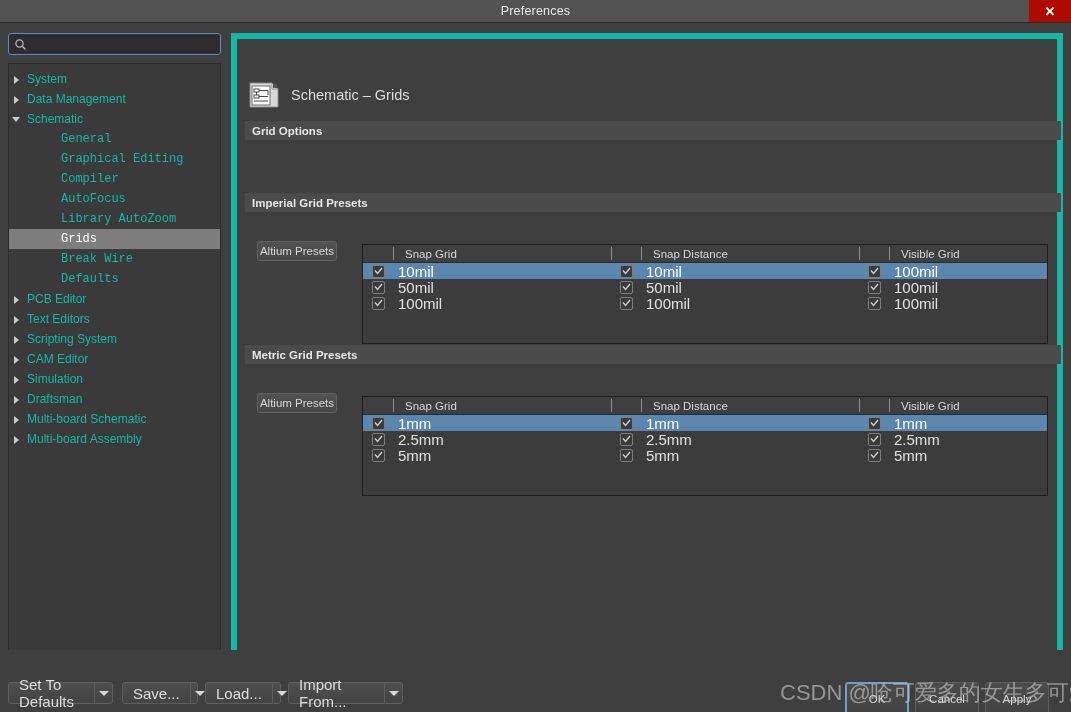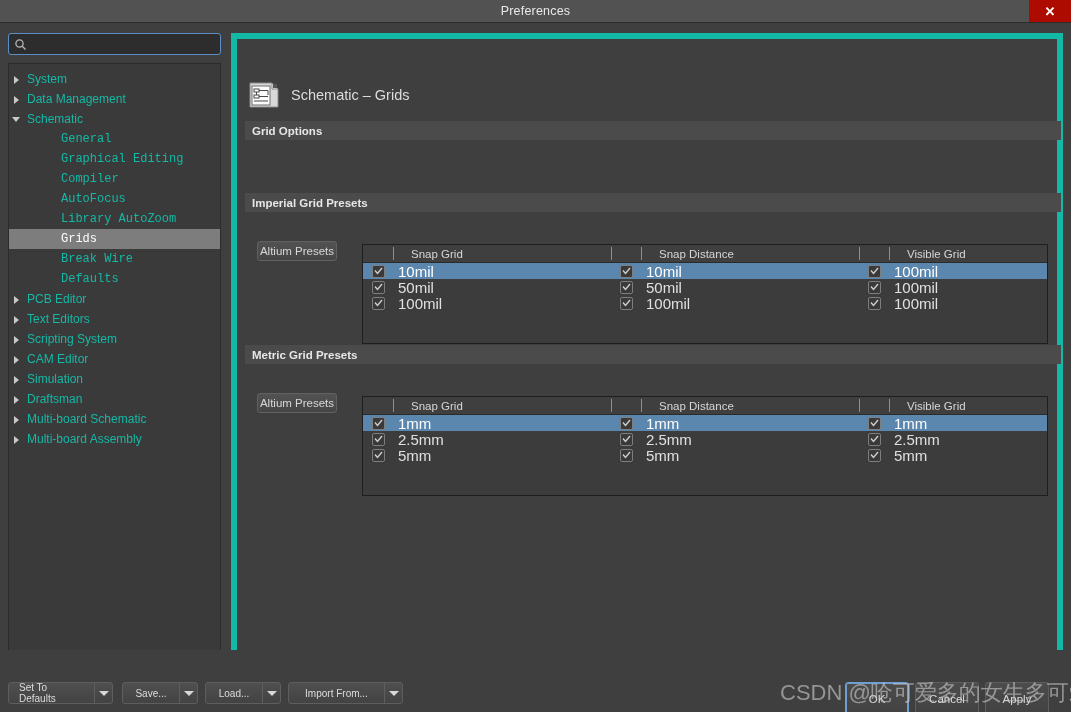--- a/index.html
+++ b/index.html
@@ -147,21 +147,21 @@
     display: flex; height: 18px; background: #3f3f3f;
     border-bottom: 1px solid #2b2b2b;
   }
   .th {
     color: #d6d6d6; font-size: 11.5px; display: flex; align-items: center;
     position: relative;
   }
   .th .sep {
     position: absolute; left: 0; top: 2px; bottom: 2px; width: 1px; background: #8e8e8e;
   }
-  .th-pad { padding-left: 18px; }
+  .th-pad { padding-left: 12px; }
   .th-check { width: 30px; flex: 0 0 auto; }
   .th-col { width: 218px; flex: 0 0 auto; }
   .tr {
     display: flex; height: 16px; align-items: center;
   }
   .tr.selected { background: #5b87ae; }
   .cell { display: flex; align-items: center; height: 16px; }
   .cell-check { width: 30px; flex: 0 0 auto; display: flex; align-items: center; justify-content: center; }
   .cell-val { width: 218px; flex: 0 0 auto; color: #e0e0e0; font-size: 15px; padding-left: 5px; }
   .tr.selected .cell-val { color: #ffffff; }
@@ -178,21 +178,21 @@
     background: #3f3f3f;
   }
   .split-btn {
     position: absolute; height: 22px;
     display: flex; align-items: stretch;
     background: linear-gradient(to bottom, #4f4f4f, #434343);
     border: 1px solid #5e5e5e; border-radius: 3px; cursor: pointer;
   }
   .split-btn .main {
     display: flex; align-items: center; justify-content: center;
-    color: #dcdcdc; font-size: 10px; padding: 0 10px; flex: 1;
+    color: #dcdcdc; font-size: 15px; padding: 0 10px; flex: 1;
   }
   .split-btn .drop {
     width: 18px; border-left: 1px solid #5e5e5e;
     position: relative; flex: 0 0 auto;
   }
   .split-btn .drop::before {
     content: ""; position: absolute; left: 4px; top: 8px;
     border-top: 5px solid #d8d8d8;
     border-left: 5px solid transparent;
     border-right: 5px solid transparent;

